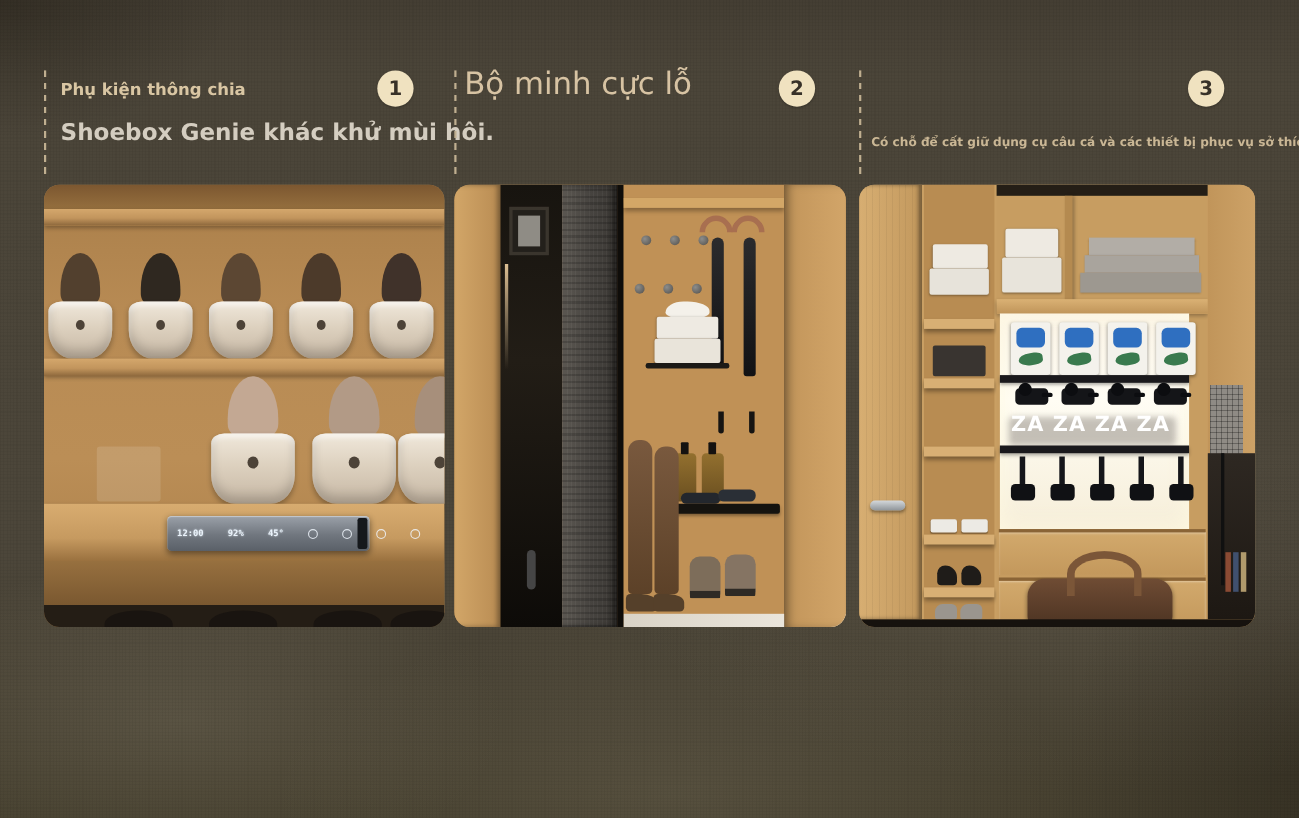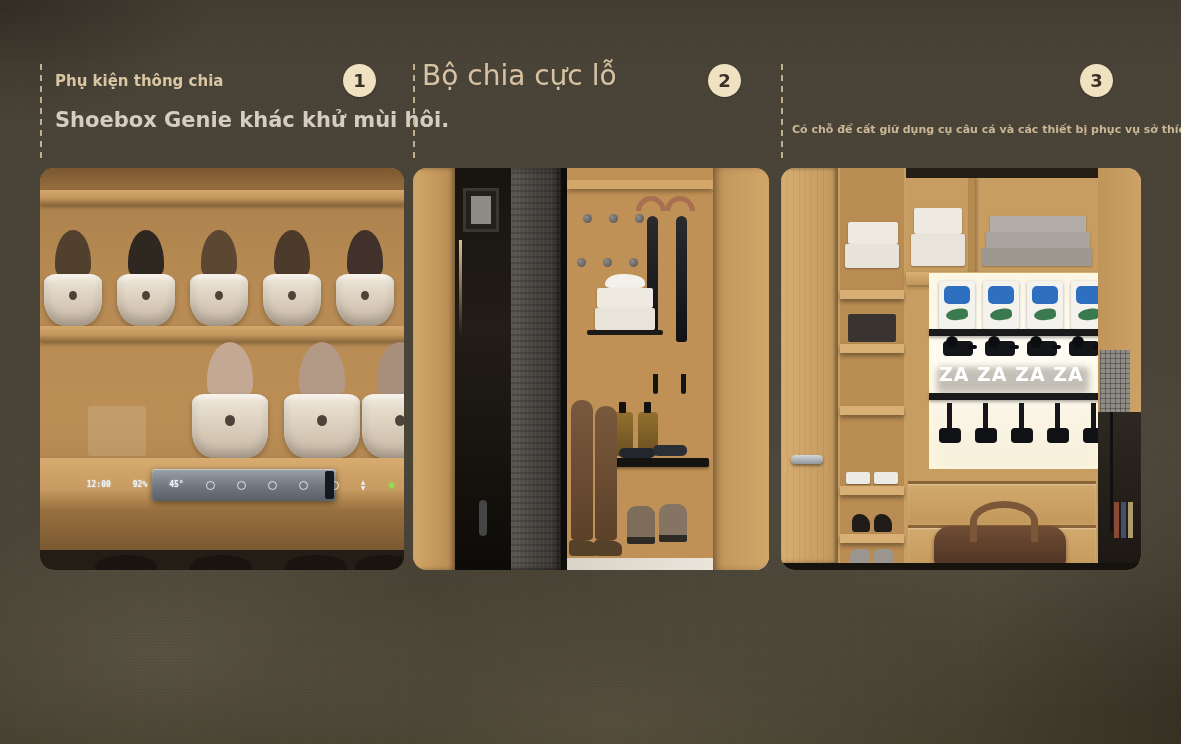--- a/index.html
+++ b/index.html
@@ -64,21 +64,21 @@
   .u-lg .dome{height:64px;}
   .u-lg .hole{bottom:32px;width:10px;height:11px;}
   .s1-lower{left:0;right:0;top:342px;height:40px;background:linear-gradient(180deg,#97703f,#7a5830);}
   .s1-dark{left:0;right:0;top:382px;bottom:0;background:#241d15;}
   .toe{position:absolute;bottom:-9px;width:62px;height:24px;background:#191410;border-radius:50% 50% 0 0;}
   .ghostbox{left:48px;top:238px;width:58px;height:50px;background:rgba(235,228,215,.16);border-radius:3px;}
   
   .cpanel{position:absolute;left:112px;top:301px;width:184px;height:32px;border-radius:4px;
       background:linear-gradient(180deg,#9ba1a9 0%,#70767e 55%,#5a6068 100%);
       box-shadow:0 2px 6px rgba(0,0,0,.45), inset 0 1px 1px rgba(255,255,255,.45);
-      display:flex;align-items:center;gap:22px;padding:0 16px 0 9px;justify-content:center;}
+      display:flex;align-items:center;gap:22px;padding:0 16px 0 9px;}
   .cp-val{font-family:"DejaVu Sans Mono","Liberation Mono",monospace;font-size:8px;font-weight:700;
       color:#eaf3fb;text-shadow:0 0 2px rgba(234,243,251,.8);line-height:1;}
   .ci{width:9px;height:9px;border:1px solid rgba(238,245,251,.85);border-radius:50%;flex:0 0 auto;}
   .cp-arrows{font-size:6px;color:#e9eff5;letter-spacing:2px;line-height:1;}
   .gd{width:5px;height:5px;border-radius:50%;background:#8ee14e;box-shadow:0 0 4px #8ee14e;flex:0 0 auto;}
   .cap{position:absolute;right:2px;top:2px;bottom:2px;width:9px;background:#15181c;border-radius:2px;}
   
   #ph2{background:#c09156;}
   .s2-doorL{left:0;top:0;bottom:0;width:42px;background:linear-gradient(90deg,#d2a668,#b98c53);box-shadow:inset -3px 0 5px rgba(0,0,0,.35);}
   .s2-dark{left:42px;top:0;bottom:0;width:56px;background:linear-gradient(180deg,#17140f,#221d16 40%,#0d0b08);}
@@ -121,23 +121,23 @@
   .rboard{left:0;right:0;height:9px;background:#d8af74;box-shadow:0 3px 4px rgba(0,0,0,.35);}
   .dkbox{left:8px;top:146px;width:48px;height:28px;background:#393430;border-radius:2px;}
   .fold{width:24px;height:12px;background:#eceae4;border-radius:2px;box-shadow:0 1px 1px rgba(0,0,0,.3);}
   .heel{width:18px;height:18px;background:#1f1c19;border-radius:40% 60% 20% 20%;}
   .sneak{width:20px;height:14px;background:#9a958e;border-radius:7px 5px 2px 2px;}
   .s3-main{position:absolute;left:125px;width:192px;top:0;bottom:7px;background:#c79d61;}
   .s3-topstrip{left:0;right:0;top:0;height:10px;background:#241e16;}
   .s3-div{left:62px;top:10px;width:7px;height:97px;background:#b48a50;box-shadow:2px 0 3px rgba(0,0,0,.25);}
   .gslab{background:#b2ada6;box-shadow:0 1px 2px rgba(0,0,0,.25);}
   .s3-board{left:0;right:0;top:104px;height:13px;background:linear-gradient(180deg,#dab174,#c0955a);box-shadow:0 2px 4px rgba(0,0,0,.3);}
-  .niche{position:absolute;left:3px;top:105px;width:172px;height:196px;
+  .niche{position:absolute;left:3px;top:117px;width:172px;height:196px;
       background:linear-gradient(180deg,#fbf4e6,#fffdf4 40%,#f6eed9);
-      box-shadow:inset 0 0 20px rgba(255,250,225,.9);margin-left:20px;}
+      box-shadow:inset 0 0 20px rgba(255,250,225,.9);}
   .pbox{position:absolute;top:8px;width:36px;height:48px;background:#f4f2ec;border-radius:3px;box-shadow:0 1px 3px rgba(0,0,0,.35);}
   .pbox:before{content:"";position:absolute;left:5px;top:5px;width:26px;height:18px;background:#2f6fc0;border-radius:5px;}
   .pbox:after{content:"";position:absolute;left:7px;top:28px;width:22px;height:11px;background:#3a7a4e;border-radius:60% 40% 40% 60%;transform:rotate(-8deg);}
   .nshelf{position:absolute;left:0;right:0;height:7px;background:#1a191c;box-shadow:0 2px 3px rgba(0,0,0,.3);}
   .reelA{position:absolute;width:30px;height:15px;background:#141518;border-radius:4px;}
   .reelA:before{content:"";position:absolute;left:3px;top:-5px;width:12px;height:12px;border-radius:50%;background:#0c0d10;}
   .reelA:after{content:"";position:absolute;right:-4px;top:4px;width:10px;height:4px;background:#0c0d10;border-radius:2px;}
   .reelB{position:absolute;width:26px;height:42px;}
   .reelB:before{content:"";position:absolute;left:10px;top:2px;width:5px;height:26px;background:#15161a;}
   .reelB:after{content:"";position:absolute;left:2px;bottom:0;width:22px;height:15px;background:#101114;border-radius:4px;}
@@ -163,21 +163,21 @@
 
   <section class="head" id="head1">
     <i class="dash"></i>
     <div class="h-title">Phụ kiện thông chia</div>
     <div class="badge">1</div>
     <div class="h-sub">Shoebox Genie khác khử mùi hôi.</div>
   </section>
 
   <section class="head" id="head2">
     <i class="dash"></i>
-    <div class="h-title">Bộ chia cực lỗ</div>
+    <div class="h-title">Bộ minh cực lỗ</div>
     <div class="badge">2</div>
   </section>
 
   <section class="head" id="head3">
     <i class="dash"></i>
     <div class="badge">3</div>
     <div class="h-sub">Có chỗ để cất giữ dụng cụ câu cá và các thiết bị phục vụ sở thích khác.</div>
   </section>
 
   <div class="photo weave" id="ph1">

